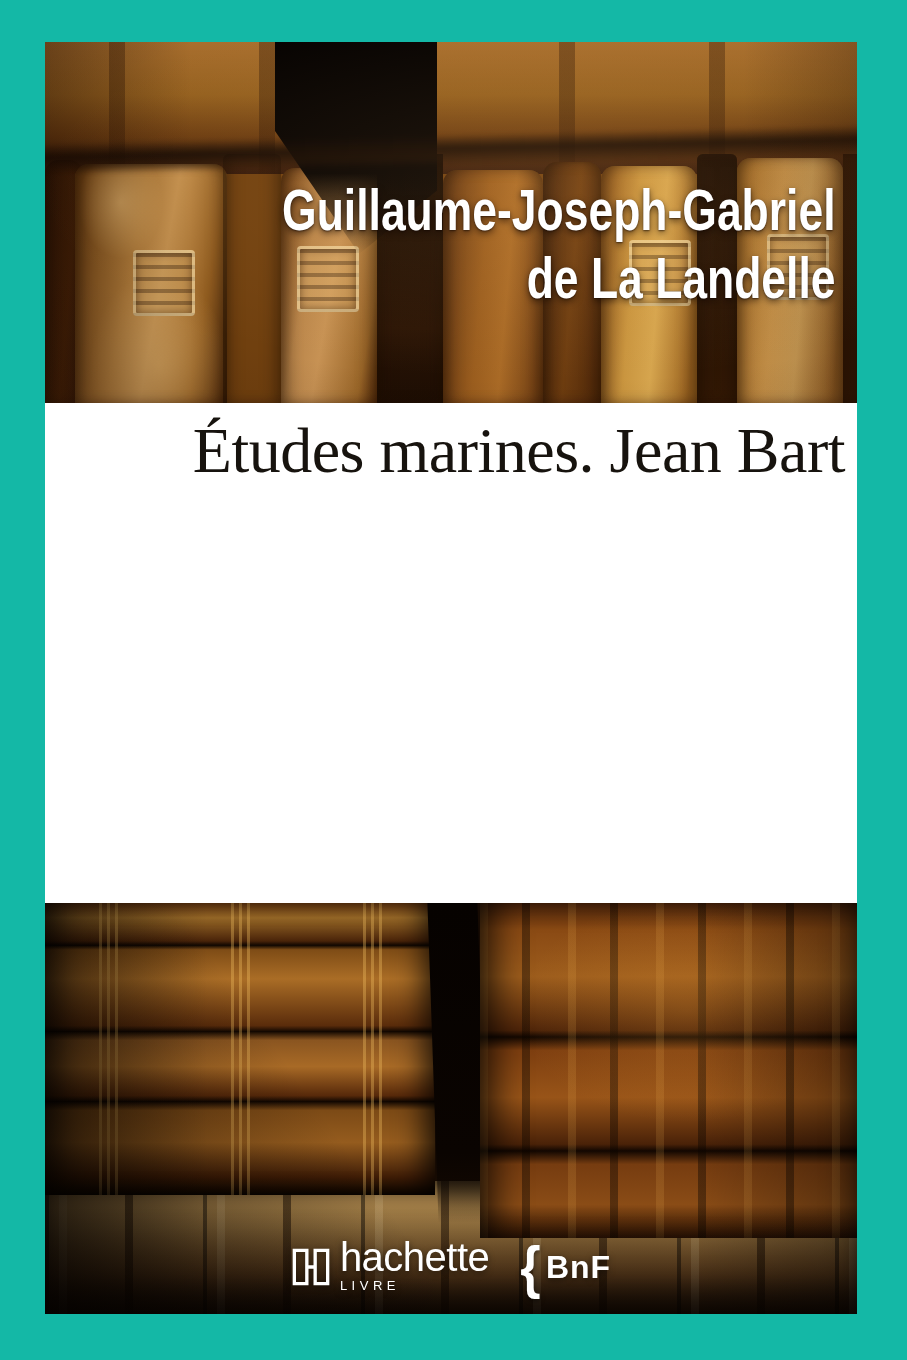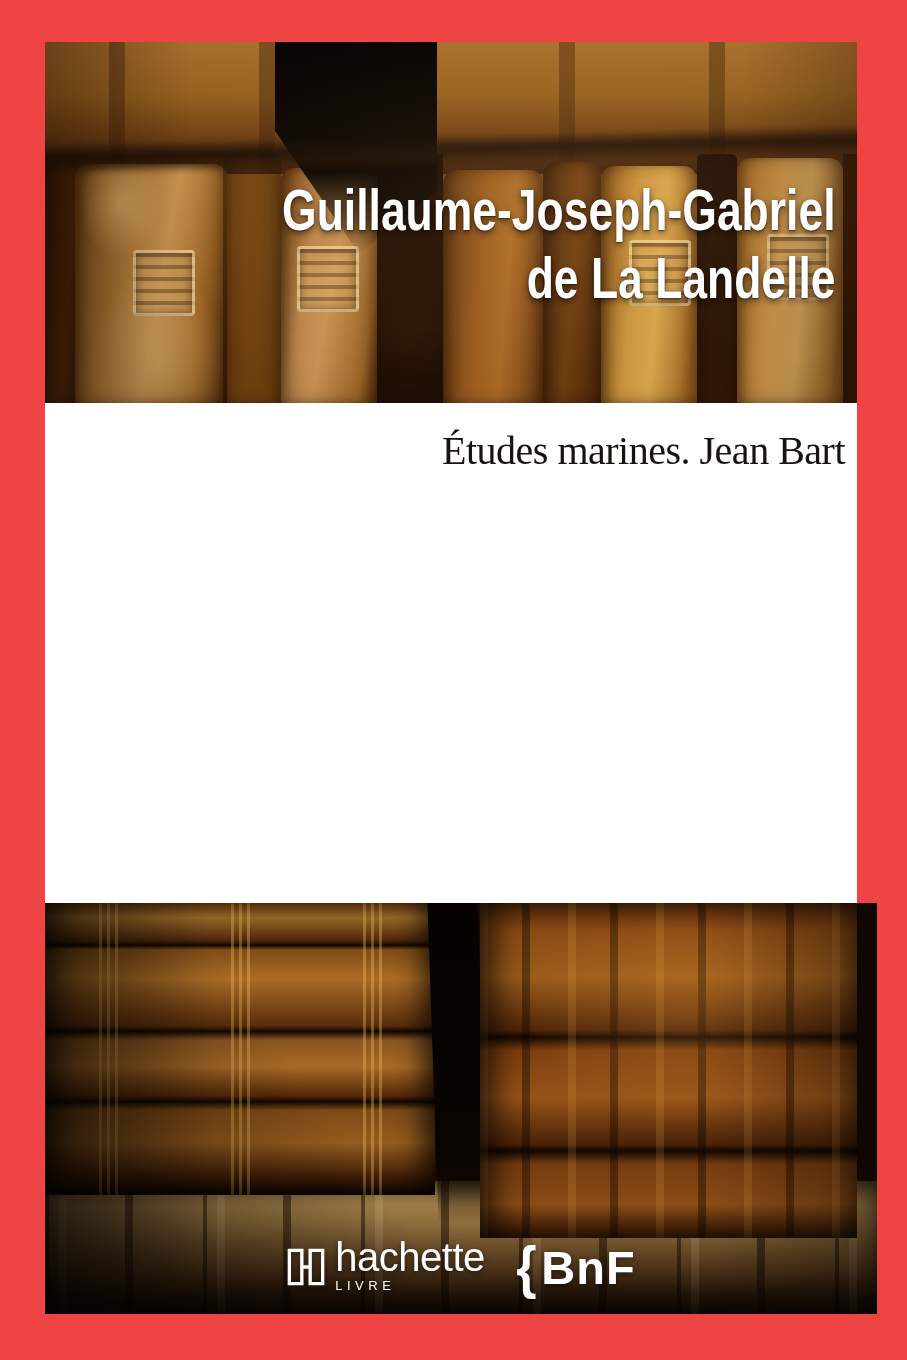--- a/index.html
+++ b/index.html
@@ -1,18 +1,18 @@
 <!DOCTYPE html>
 <html><head>
 <meta charset="utf-8">
 <style>
   html,body{margin:0;padding:0;}
   .page{
     position:relative; width:907px; height:1360px;
-    background:#ef4444; overflow:hidden;
+    background:#14b8a6; overflow:hidden;
     font-family:"Liberation Sans", sans-serif;
   }
   .cover{ position:absolute; left:45px; top:42px; width:812px; height:1272px; }
 
   
   .photo-top{
     position:absolute; left:0; top:0; width:812px; height:361px;
     background:#70400f; overflow:hidden;
   }
   .pt-upper{
@@ -84,29 +84,29 @@
   }
   .author span{ display:block; transform:scaleX(.78); transform-origin:100% 50%; }
 
   
   .title-band{
     position:absolute; left:0; top:361px; width:812px; height:500px; background:#FFFFFF;
   }
   .title{
     position:absolute; top:8px; left:0; right:12px; margin:0;
     font-family:"Liberation Serif", serif; font-weight:normal;
-    font-size:40px; line-height:80px; letter-spacing:-0.5px;
+    font-size:64px; line-height:80px; letter-spacing:-0.5px;
     color:#17130E; text-align:right; white-space:nowrap;
   }
   .title span{ display:block; }
 
   
   .photo-bottom{
     position:absolute; left:0; top:861px; width:812px; height:411px;
-    background:#160a02; overflow:hidden;padding-left:20px;
+    background:#160a02; overflow:hidden;
   }
   .pb-standing{
     position:absolute; left:0; right:0; top:278px; height:133px;
     background:
       repeating-linear-gradient(90deg, rgba(0,0,0,.45) 0 4px, rgba(0,0,0,0) 4px 14px,
         rgba(255,235,190,.16) 14px 22px, rgba(0,0,0,0) 22px 80px, rgba(20,8,0,.5) 80px 88px, rgba(0,0,0,0) 88px 158px),
       linear-gradient(180deg,#b28c52 0%,#977440 35%,#6b4722 70%,#2a1608 100%);
     box-shadow: inset 0 16px 22px -8px rgba(0,0,0,.75), inset 0 -26px 34px -8px rgba(0,0,0,.6);
   }
   .pb-stack-left{
@@ -153,21 +153,21 @@
     display:flex; justify-content:center; align-items:center; gap:30px;
     color:#fff; text-shadow:0 2px 6px rgba(0,0,0,.55);
   }
   .hachette{ display:flex; align-items:center; gap:9px; }
   .hachette svg{ display:block; filter:drop-shadow(0 2px 3px rgba(0,0,0,.45)); }
   .hachette-text{ display:flex; flex-direction:column; }
   .hachette-word{ font-size:40px; line-height:36px; letter-spacing:-0.5px; }
   .hachette-sub{ font-size:13px; line-height:21px; letter-spacing:4.5px; }
   .bnf{ display:flex; align-items:center; font-weight:bold; }
   .bnf-bracket{ font-size:58px; line-height:58px; margin-right:4px; transform:scaleX(.9); }
-  .bnf-word{ font-size:47px; letter-spacing:1px; }
+  .bnf-word{ font-size:32px; letter-spacing:1px; }
 </style>
 </head>
 <body>
 
 <div class="page">
   <div class="cover">
 
     <div class="photo-top">
       <div class="pt-upper"></div>
       <div class="pt-spines">

